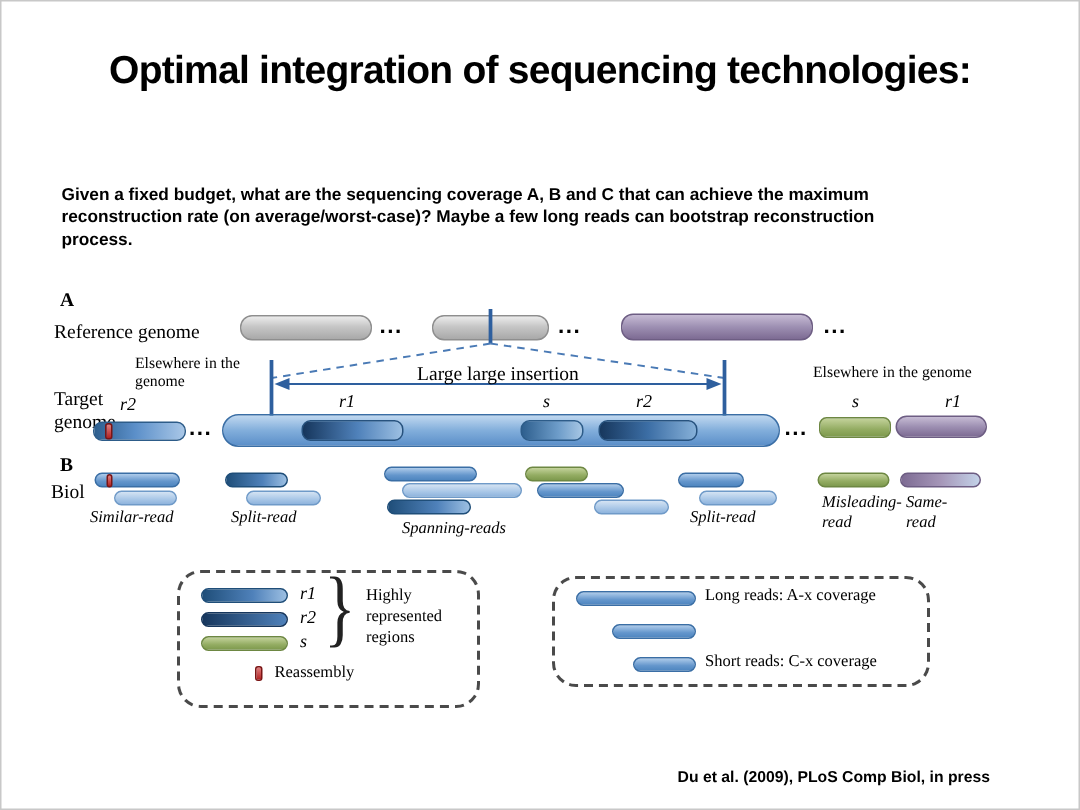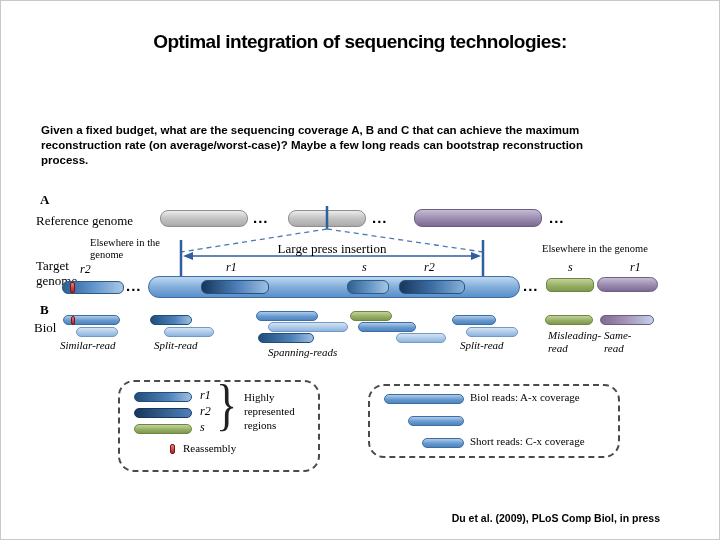--- a/index.html
+++ b/index.html
@@ -1,20 +1,20 @@
 <!DOCTYPE html>
 <html><head>
 <meta charset="utf-8">
 <style>
   * { margin:0; padding:0; box-sizing:border-box; }
   html,body { background:#ffffff; }
   .slide { position:relative; width:720px; height:540px; background:#ffffff; overflow:hidden;
            font-family:"Liberation Serif", serif; color:#000; box-shadow: inset 0 0 0 1px #c8c8c8; }
   .title { position:absolute; top:31px; left:0; width:720px; text-align:center;
-           font-family:"Liberation Sans", sans-serif; font-weight:bold; font-size:19px; letter-spacing:-0.5px; }
+           font-family:"Liberation Sans", sans-serif; font-weight:bold; font-size:26px; letter-spacing:-0.5px; }
   .subtitle { position:absolute; top:64px; left:0; width:720px; text-align:center;
            font-family:"Liberation Sans", sans-serif; font-weight:bold; font-style:italic; font-size:22px; }
   .question { position:absolute; top:123px; left:41px; width:592px;
            font-family:"Liberation Sans", sans-serif; font-weight:bold; font-size:11.5px; line-height:1.32; }
   .dlabel { position:absolute; font-family:"Liberation Serif", serif; font-size:13px; line-height:1.18; }
   .bold { font-weight:bold; }
   .italic { font-style:italic; }
   .sz12 { font-size:12px; }
   .sz11 { font-size:11px; }
   .sz10 { font-size:10.5px; }
@@ -73,21 +73,21 @@
     <line class="dash" x1="327" y1="229" x2="181" y2="252"></line>
     <line class="dash" x1="327" y1="229" x2="483" y2="252"></line>
     <line class="tick" x1="181" y1="240" x2="181" y2="278"></line>
     <line class="tick" x1="483" y1="240" x2="483" y2="278"></line>
     <line class="thin" x1="190" y1="256" x2="474" y2="256"></line>
     <polygon class="arrowhead" points="183,256 193,252 193,260"></polygon>
     <polygon class="arrowhead" points="481,256 471,252 471,260"></polygon>
   </svg>
 
   <div class="dlabel sz10" style="left:90px; top:237px; width:80px;">Elsewhere in the genome</div>
-  <div class="dlabel center" style="left:250px; top:241px; width:164px;">Large press insertion</div>
+  <div class="dlabel center" style="left:250px; top:241px; width:164px;">Large large insertion</div>
   <div class="dlabel" style="left:36px; top:258px; width:56px;">Target genome</div>
 
   <div class="dlabel italic sz12" style="left:80px; top:262px;">r2</div>
   <div class="bar smallblue" style="left:62px; top:281px; width:62px; height:13px;"></div>
   <div class="mismatch" style="left:70px; top:282px; width:5px; height:11px;"></div>
   <div class="dots" style="left:126px; top:277px;">...</div>
 
   <div class="dlabel italic sz12" style="left:226px; top:260px;">r1</div>
   <div class="dlabel italic sz12" style="left:362px; top:260px;">s</div>
   <div class="dlabel italic sz12" style="left:424px; top:260px;">r2</div>
@@ -144,21 +144,21 @@
     <div class="read greenbar" style="left:14px; top:42px; width:58px;"></div>
     <div class="lg-item italic sz12" style="left:80px; top:38px; position:absolute;">s</div>
     <div class="brace" style="left:96px; top:2px;">}</div>
     <div class="lg-item sz11" style="left:124px; top:9px; width:74px; position:absolute; line-height:1.25;">Highly represented regions</div>
     <div class="mismatch" style="left:50px; top:62px; width:5px; height:10px;"></div>
     <div class="lg-item sz11" style="left:63px; top:60px; position:absolute;">Reassembly</div>
   </div>
 
   <div class="legend-box" style="left:368px; top:384px; width:252px; height:74px;">
     <div class="read r-blue" style="left:14px; top:8px; width:80px;"></div>
-    <div class="lg-item sz11" style="left:100px; top:5px; position:absolute;">Biol reads: A-x coverage</div>
+    <div class="lg-item sz11" style="left:100px; top:5px; position:absolute;">Long reads: A-x coverage</div>
     <div class="read r-blue" style="left:38px; top:30px; width:56px;"></div>
     <div class="read r-blue" style="left:52px; top:52px; width:42px;"></div>
     <div class="lg-item sz11" style="left:100px; top:49px; position:absolute;">Short reads: C-x coverage</div>
   </div>
 
   <div class="citation">Du et al. (2009), PLoS Comp Biol, in press</div>
 
 </div>
 
 </body></html>

